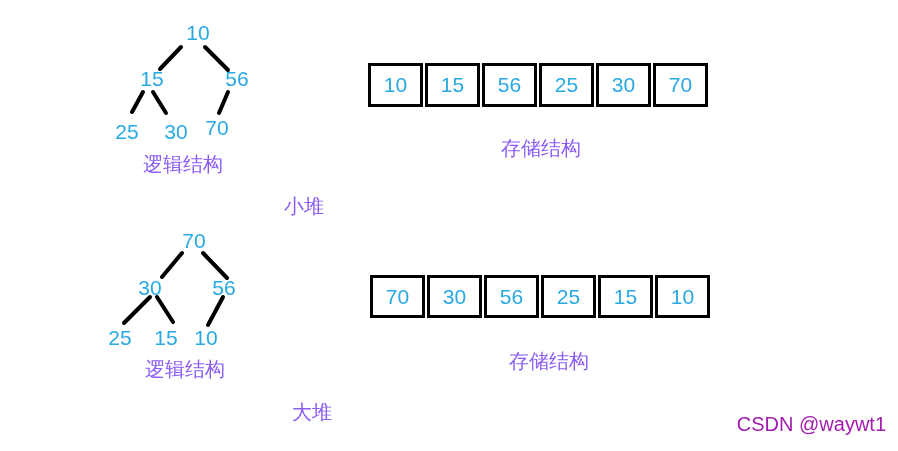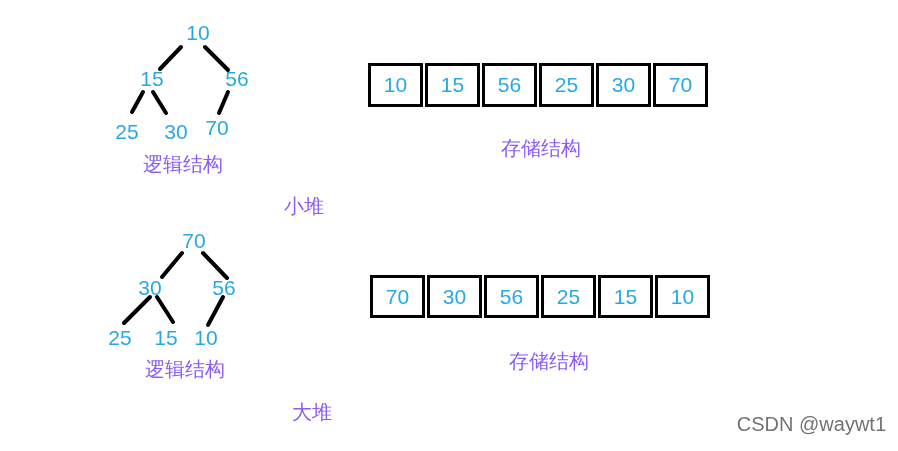--- a/index.html
+++ b/index.html
@@ -42,21 +42,21 @@
     justify-content:center;
     color:#29a9e2;
     font-size:21px;
   }
   .array-min .cell{height:38px;}
   .array-max .cell{height:37px;}
   .watermark{
     position:absolute;
     right:12px;
     top:414px;
-    color:#737373;
+    color:#a21caf;
     font-size:20px;
     line-height:1;
     white-space:nowrap;
   }
 </style>
 </head>
 <body>
 
 <div class="page">
 

